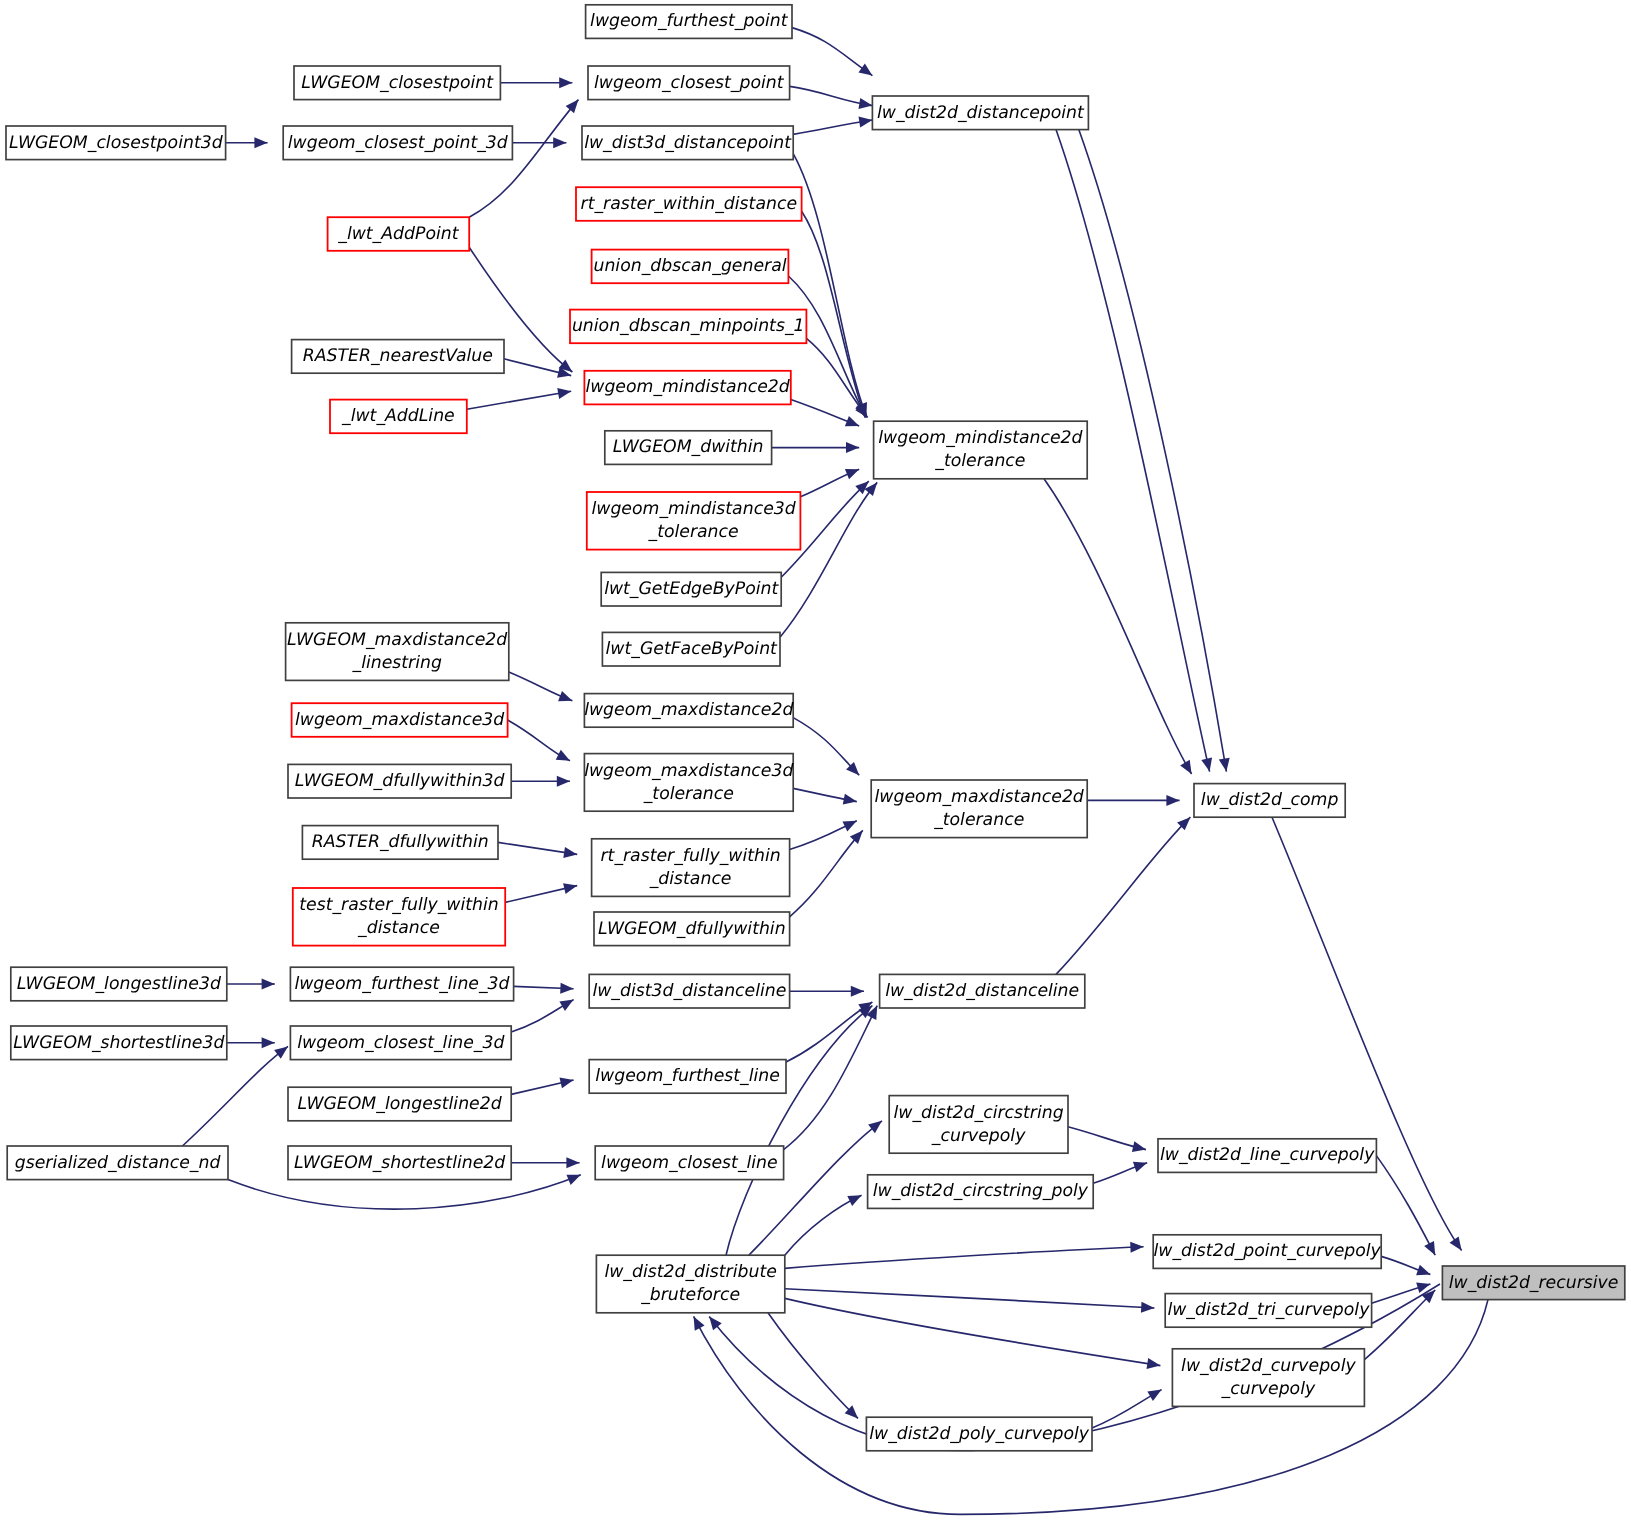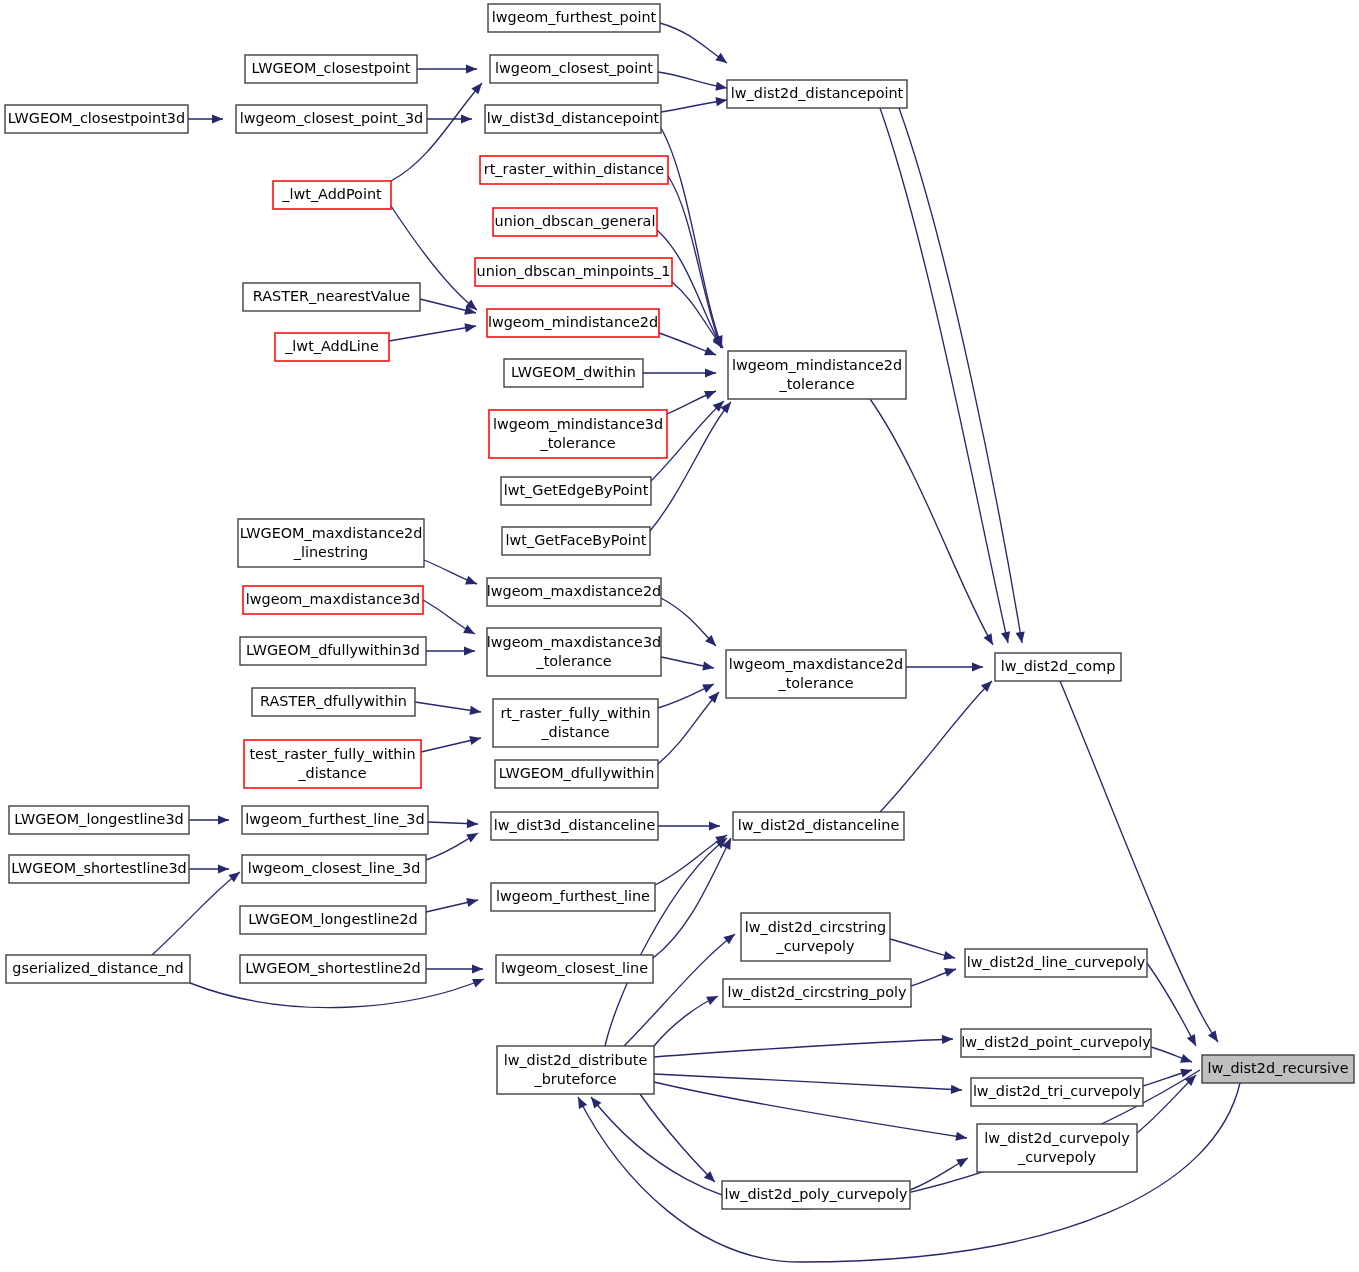--- a/index.html
+++ b/index.html
@@ -1,18 +1,18 @@
 <!DOCTYPE html>
 <html><head>
 <meta charset="utf-8">
 <title>Call Graph</title>
 <style>
   html,body{margin:0;padding:0;background:#ffffff;}
   body{font-family:"DejaVu Sans","Liberation Sans",sans-serif;}
-  #graph-root{position:relative;width:1359px;height:1272px;overflow:hidden;background:#fff;}
+  #graph-root{position:relative;width:1359px;height:1272px;overflow:hidden;background:#fff;font-style:italic;}
   svg#graph-svg{position:absolute;left:0;top:0;width:1359px;height:1272px;}
   .gnode rect{fill:#ffffff;stroke:#404040;stroke-width:1.4px;}
   .gnode.red rect{stroke:#ff0000;stroke-width:1.5px;}
   .gnode.current rect{fill:#bfbfbf;stroke:#404040;stroke-width:1.4px;}
   .gnode text{font-family:"DejaVu Sans","Liberation Sans",sans-serif;font-size:14.4px;fill:#000000;dominant-baseline:middle;text-anchor:middle;}
   .edge{fill:none;stroke:#27286b;stroke-width:1.35px;}
   .edgehead{fill:#27286b;stroke:none;}
 </style>
 </head>
 <body>

